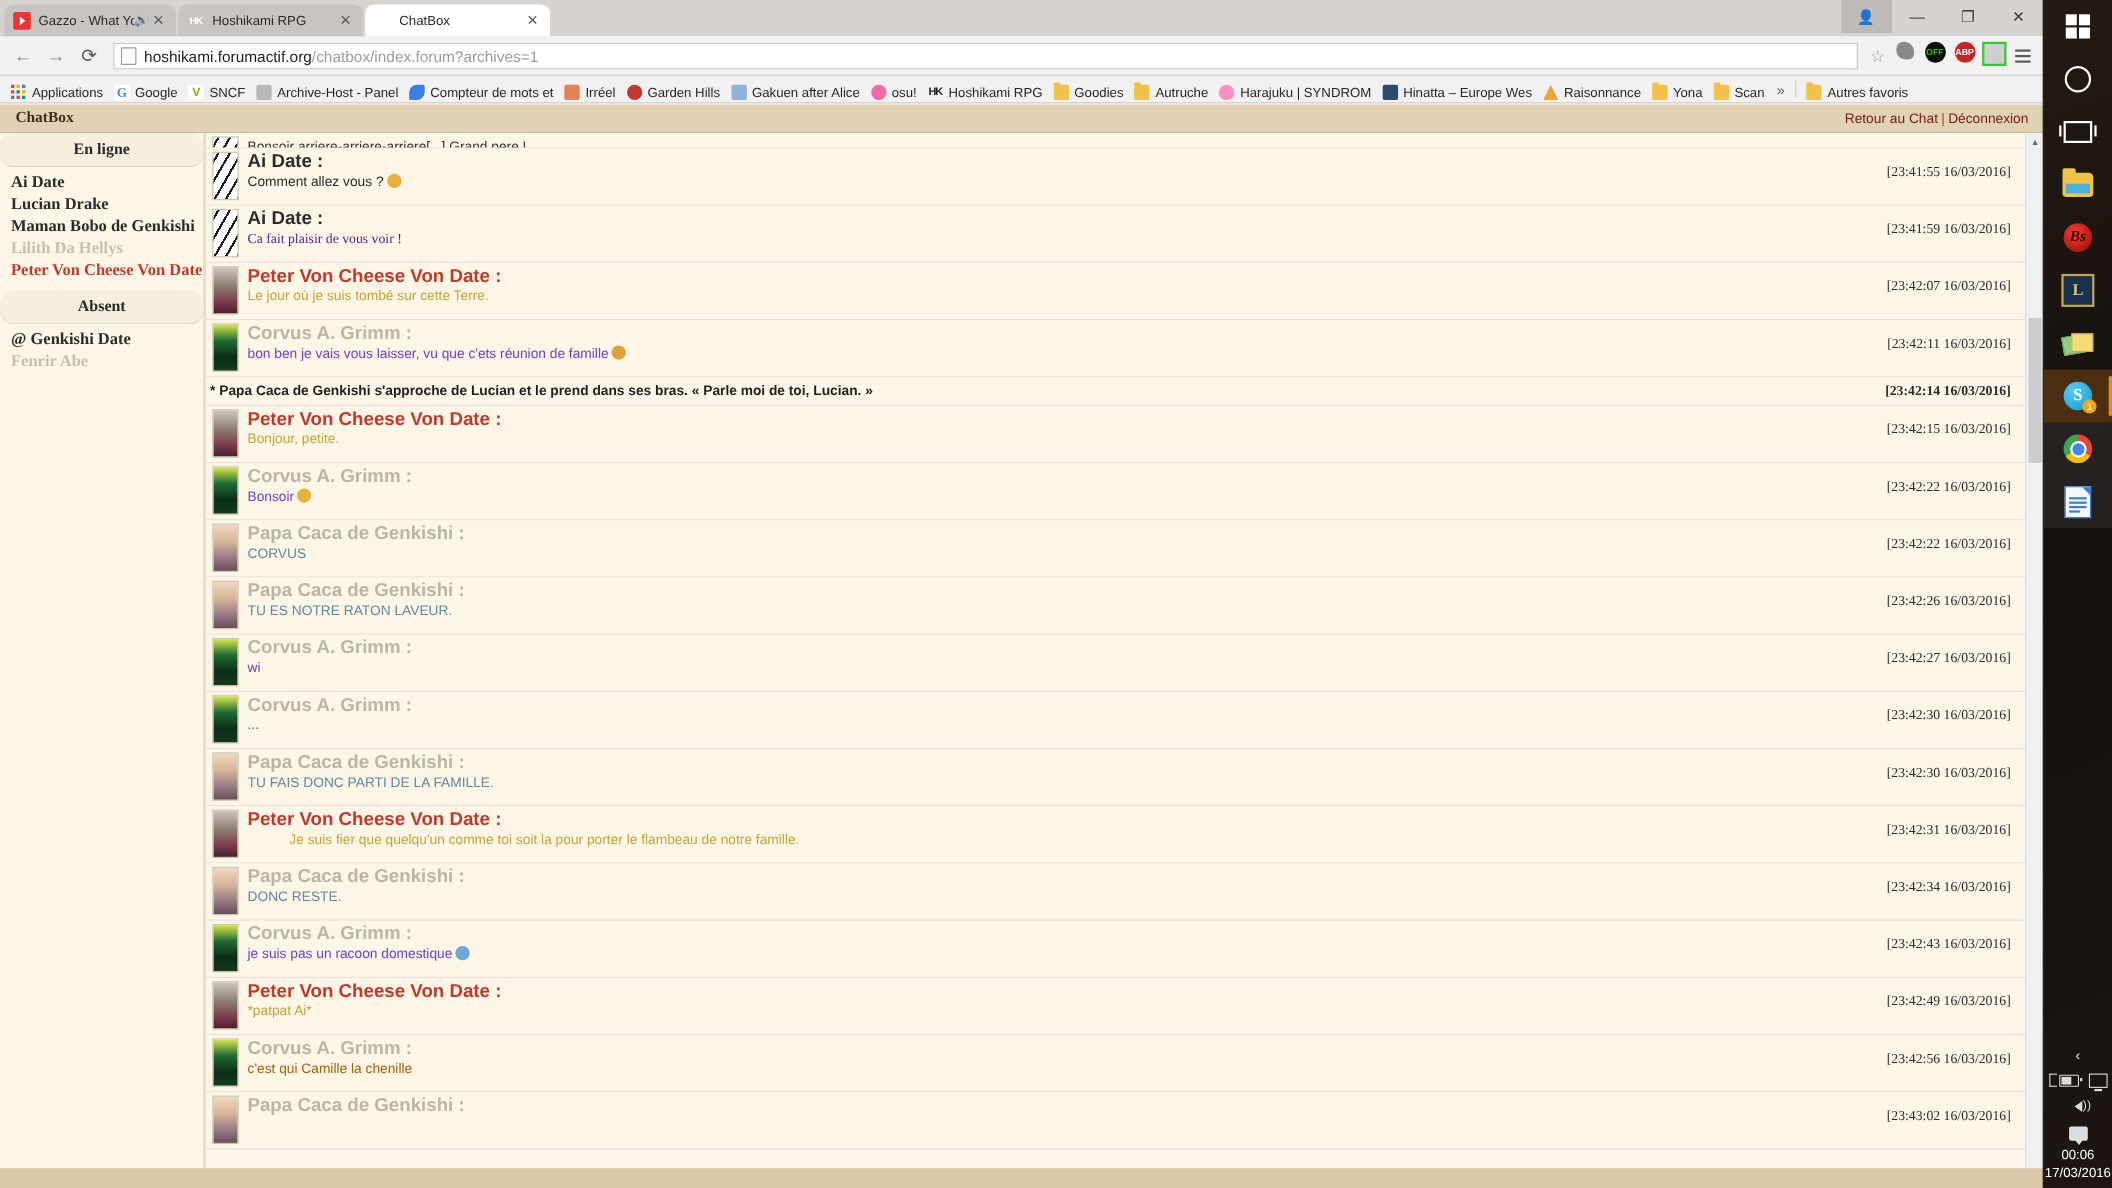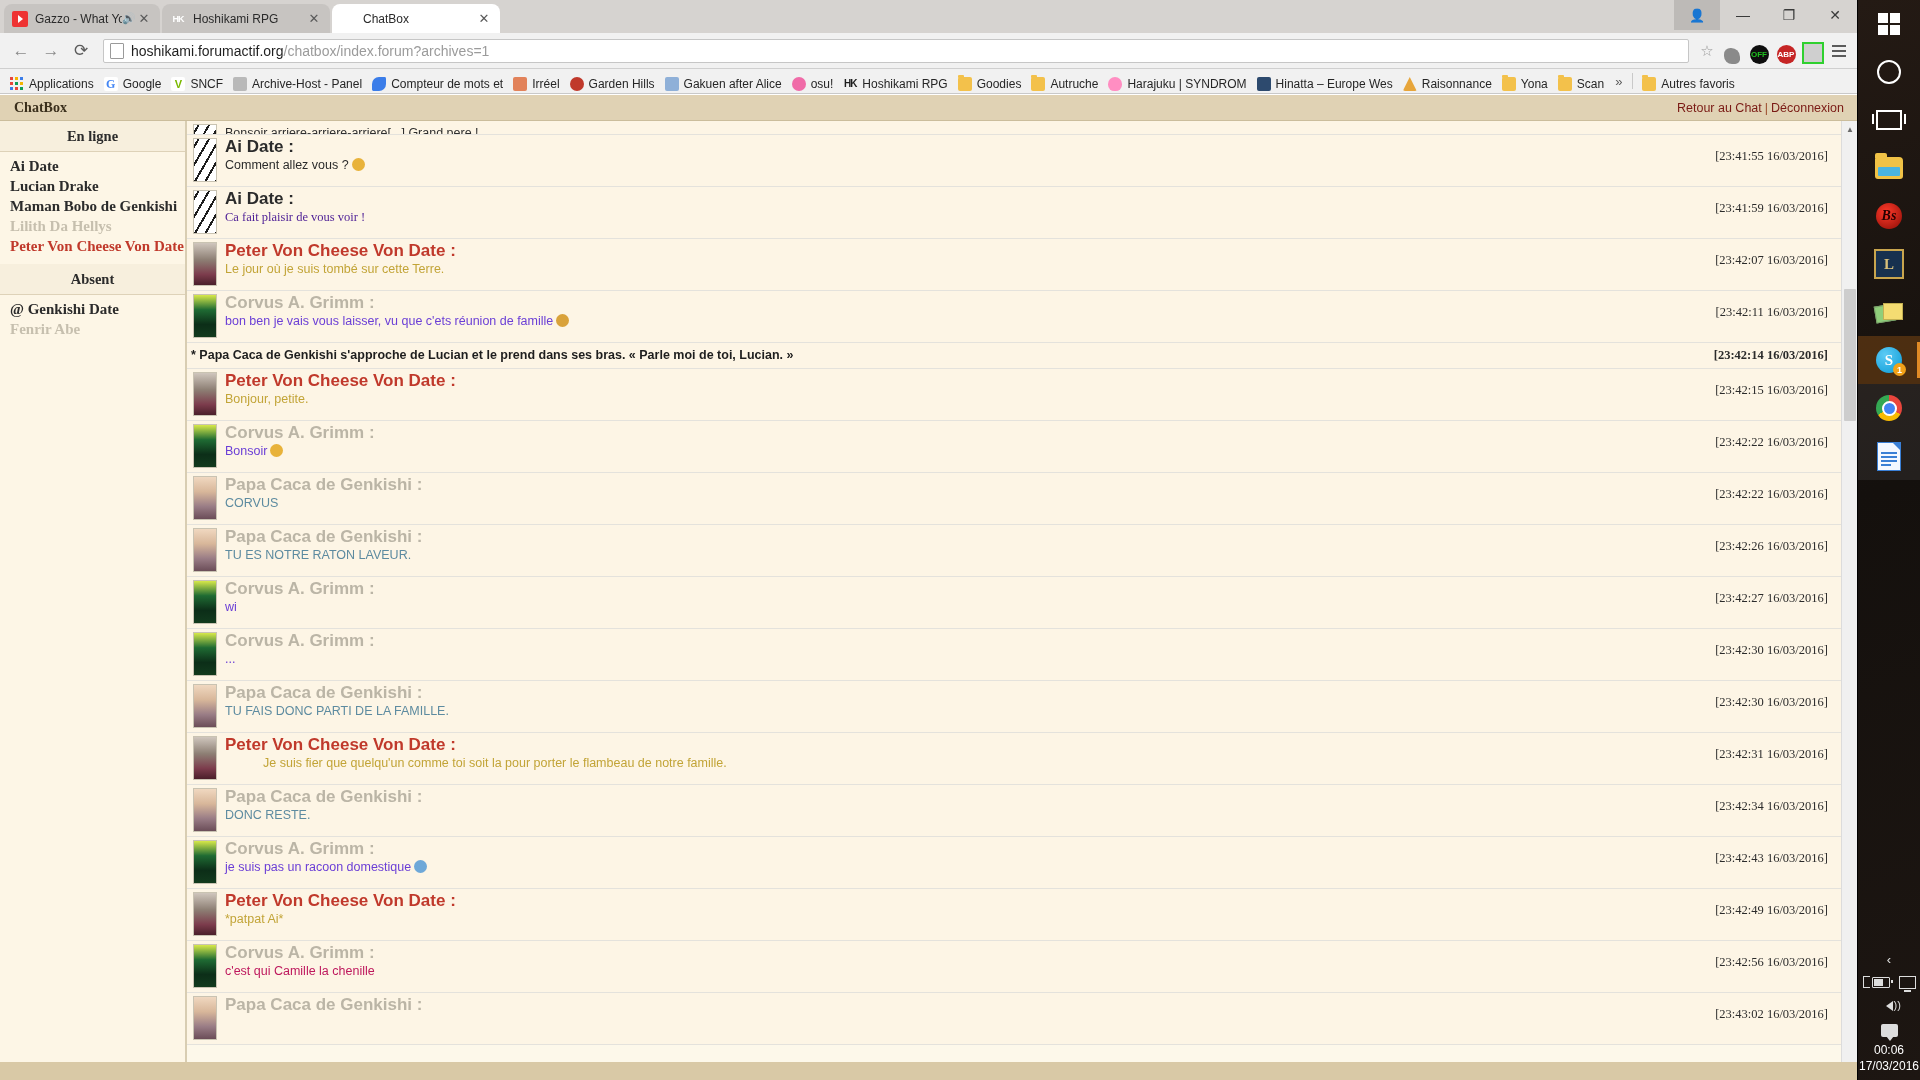--- a/index.html
+++ b/index.html
@@ -44,21 +44,21 @@
   
   .navbar{height:36px;background:#f1f1f1;border-bottom:1px solid #cfcfcf;display:flex;align-items:center;padding:0 6px;box-sizing:border-box;}
   .navbtn{width:30px;height:30px;display:flex;align-items:center;justify-content:center;font-size:17px;color:#8a8a8a;}
   .navbtn.on{color:#5a5a5a;}
   .omnibox{flex:1;height:24px;margin:0 7px;background:#fff;border:1px solid #c6c6c6;border-radius:2px;
      display:flex;align-items:center;padding:0 6px;box-sizing:border-box;}
   .pagico{width:12px;height:14px;border:1px solid #9a9a9a;border-radius:1px;margin-right:7px;background:#fff;flex:none;}
   .url{font-size:14px;color:#9b9b9b;white-space:nowrap;font-family:"Liberation Sans",sans-serif;}
   .url b{color:#1f1f1f;font-weight:400;}
   .star{width:22px;text-align:center;font-size:15px;color:#9a9a9a;}
-  .ext{width:26px;height:26px;display:flex;align-items:flex-end;justify-content:center;margin-left:1px;}
+  .ext{width:26px;height:26px;display:flex;align-items:flex-start;justify-content:center;margin-left:1px;}
   .ext-seal{width:16px;height:16px;background:#8a8a8a;border-radius:40% 55% 30% 50%;}
   .ext-off{width:19px;height:19px;border-radius:50%;background:#0e0e0e;color:#1fc11f;font-size:8px;font-weight:bold;
      display:flex;align-items:center;justify-content:center;}
   .ext-abp{width:19px;height:19px;border-radius:50%;background:#c62525;color:#fff;font-size:8px;font-weight:bold;
      display:flex;align-items:center;justify-content:center;}
   .ext-av{width:18px;height:18px;border:2px solid #2fd02f;background:#cfcfcf;}
   .menu3{width:26px;display:flex;flex-direction:column;gap:3px;align-items:center;justify-content:center;}
   .menu3 i{display:block;width:14px;height:2px;background:#5b5b5b;}
 
   
@@ -85,21 +85,21 @@
   .cbtitle{font-size:14px;font-weight:bold;color:#3a2f1c;font-family:"Liberation Serif",serif;}
   .cblinks{font-size:12.5px;color:#7a1a14;}
   .cblinks a{color:#7a1a14;text-decoration:none;}
   .cblinks .sep{color:#9b4c2c;margin:0 3px;}
 
   .body-area{position:absolute;left:0;top:26px;right:0;bottom:0;display:flex;}
 
   
   .side{width:185px;flex:none;background:#fdf6e6;border-right:1px solid #d8cdb2;font-family:"Liberation Serif",serif;}
   .side h3{margin:0;padding:7px 0 6px;text-align:center;font-size:14.5px;font-weight:bold;color:#2b2b2b;
-     background:#f7efdd;border-bottom:1px solid #ded2b8;}
+     background:#f7efdd;border-bottom:1px solid #ded2b8;border-radius:13px;}
   .side ul{list-style:none;margin:0;padding:4px 0 8px 10px;}
   .side li{font-size:15px;font-weight:bold;line-height:20px;color:#2b2b2b;}
   .side li.dim{color:#c6bfae;}
   .side li.red{color:#c0392b;}
 
   
   .chatwrap{flex:1;position:relative;background:#fdf8ea;border-left:1px solid #d8cdb2;overflow:hidden;}
   .chatlist{position:absolute;left:0;top:0;right:16px;bottom:0;overflow:hidden;}
   .msg{position:relative;display:flex;border-bottom:1px solid #e4e2dc;background:#fdf5e5;min-height:52px;box-sizing:border-box;}
   .msg.clip{min-height:14px;height:14px;overflow:hidden;}
@@ -481,21 +481,21 @@
                 <div class="mcol">
                   <div class="uname" style="color: rgb(192, 57, 43);">Peter Von Cheese Von Date :</div>
                   <div class="mtext" style="color: rgb(194, 164, 55);"><span>*patpat Ai*</span></div>
                 </div>
                 <span class="stamp">[23:42:49 16/03/2016]</span>
               </div>
               <div class="msg">
                 <div class="av" style="background: linear-gradient(rgb(215, 232, 74) 0%, rgb(31, 107, 51) 35%, rgb(12, 46, 24) 70%, rgb(18, 58, 29) 100%);"></div>
                 <div class="mcol">
                   <div class="uname" style="color: rgb(187, 181, 166);">Corvus A. Grimm :</div>
-                  <div class="mtext" style="color: #be185d;"><span>c'est qui Camille la chenille</span></div>
+                  <div class="mtext" style="color: #a16207;"><span>c'est qui Camille la chenille</span></div>
                 </div>
                 <span class="stamp">[23:42:56 16/03/2016]</span>
               </div>
               <div class="msg">
                 <div class="av" style="background: linear-gradient(rgb(240, 216, 192) 0%, rgb(216, 183, 154) 35%, rgb(154, 125, 134) 70%, rgb(107, 77, 88) 100%);"></div>
                 <div class="mcol">
                   <div class="uname" style="color: rgb(187, 181, 166);">Papa Caca de Genkishi :</div>
                 </div>
                 <span class="stamp">[23:43:02 16/03/2016]</span>
               </div>

